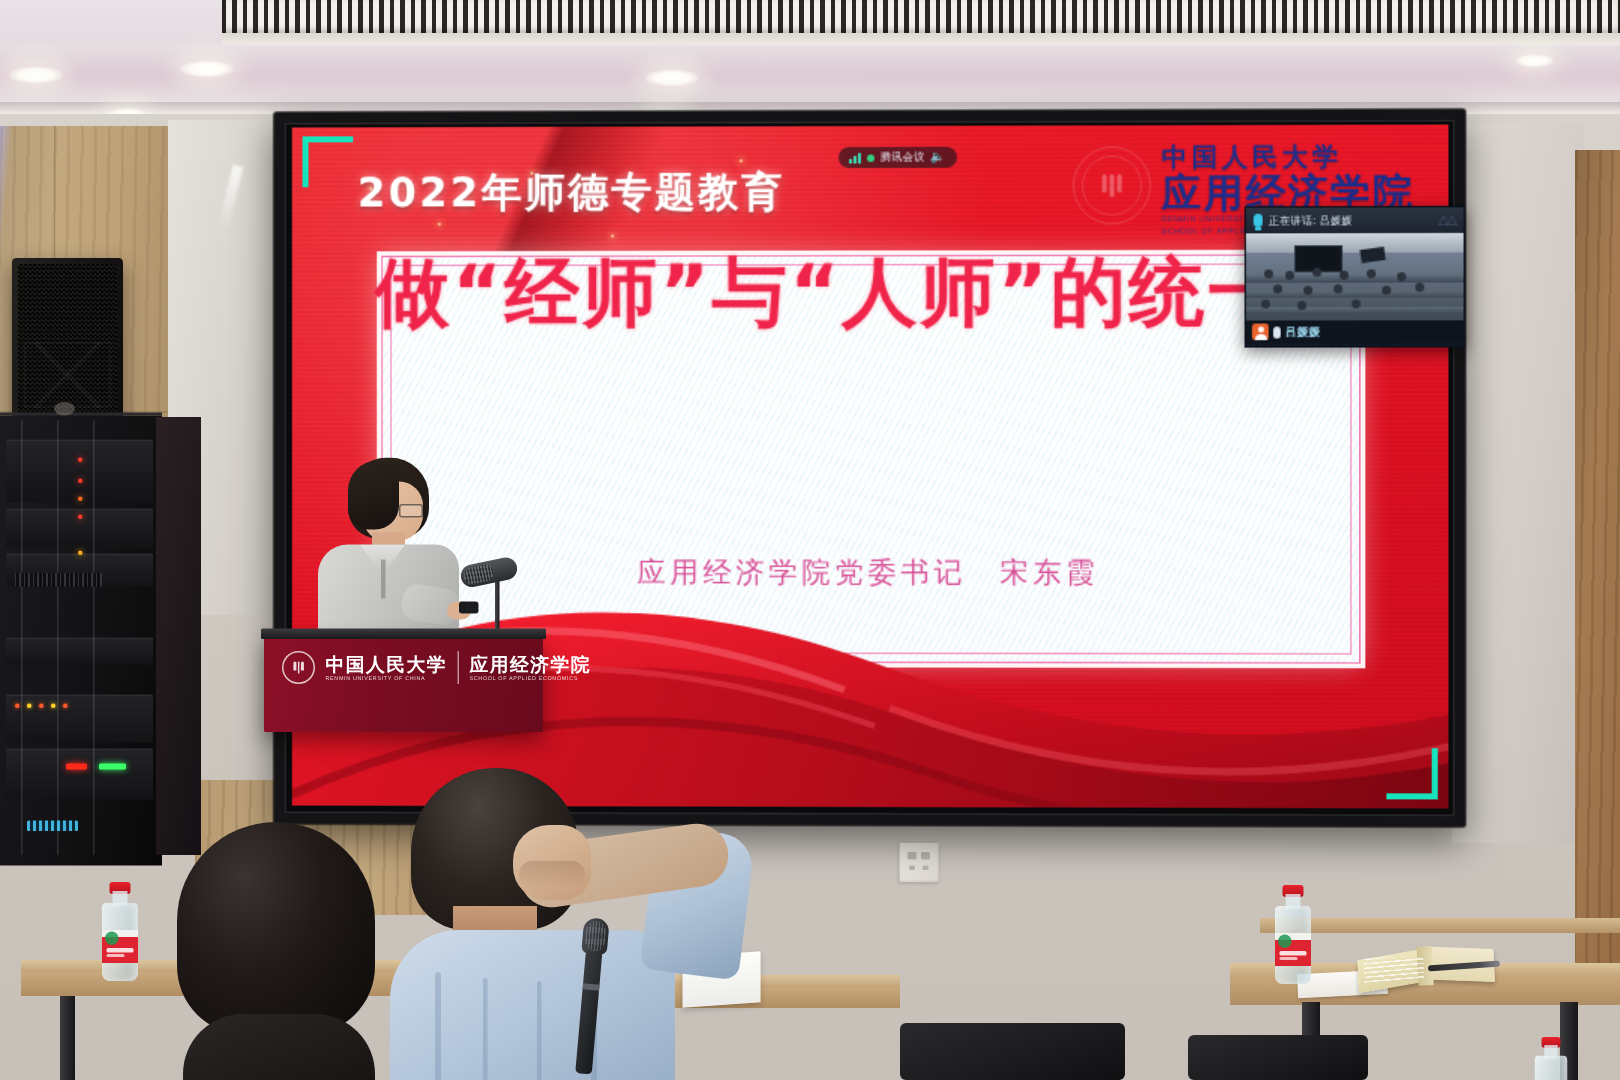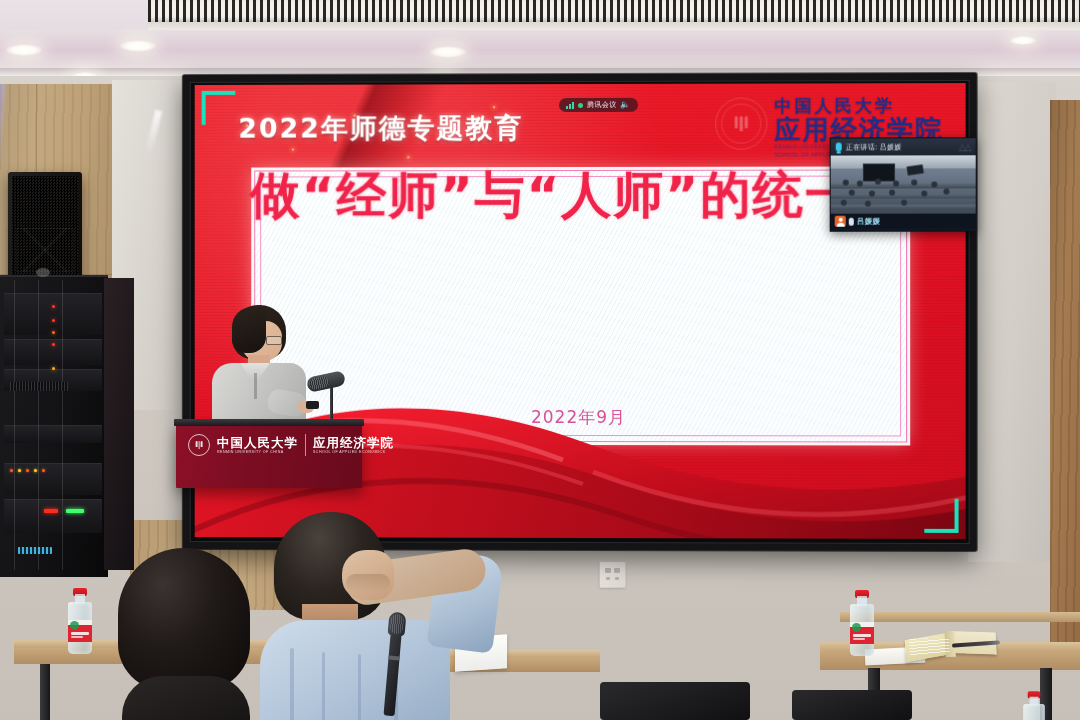--- a/index.html
+++ b/index.html
@@ -410,21 +410,21 @@
         <div class="logo-txt">
           <div class="logo-cn1">中国人民大学</div>
           <div class="logo-cn2">应用经济学院</div>
           <div class="logo-en">RENMIN UNIVERSITY OF CHINA</div>
           <div class="logo-en">SCHOOL OF APPLIED ECONOMICS</div>
         </div>
       </div>
 
       <div class="whitepanel"></div>
       <div class="slide-title">做“经师”与“人师”的统一者</div>
-      <div class="slide-sub2">2022年9月</div>
+      <div class="slide-sub1">应用经济学院党委书记　宋东霞</div>
 
       <div class="silk">
         <svg width="860" height="200" viewBox="0 0 860 200">
           <defs>
             <linearGradient id="sk1" x1="0" y1="0" x2="1" y2="1">
               <stop offset="0%" stop-color="#ff2233"></stop>
                 <stop offset="55%" stop-color="#c10c1c"></stop>
                 <stop offset="100%" stop-color="#8d0714"></stop>
             </linearGradient>
             <linearGradient id="sk2" x1="0" y1="0" x2="1" y2="0">

